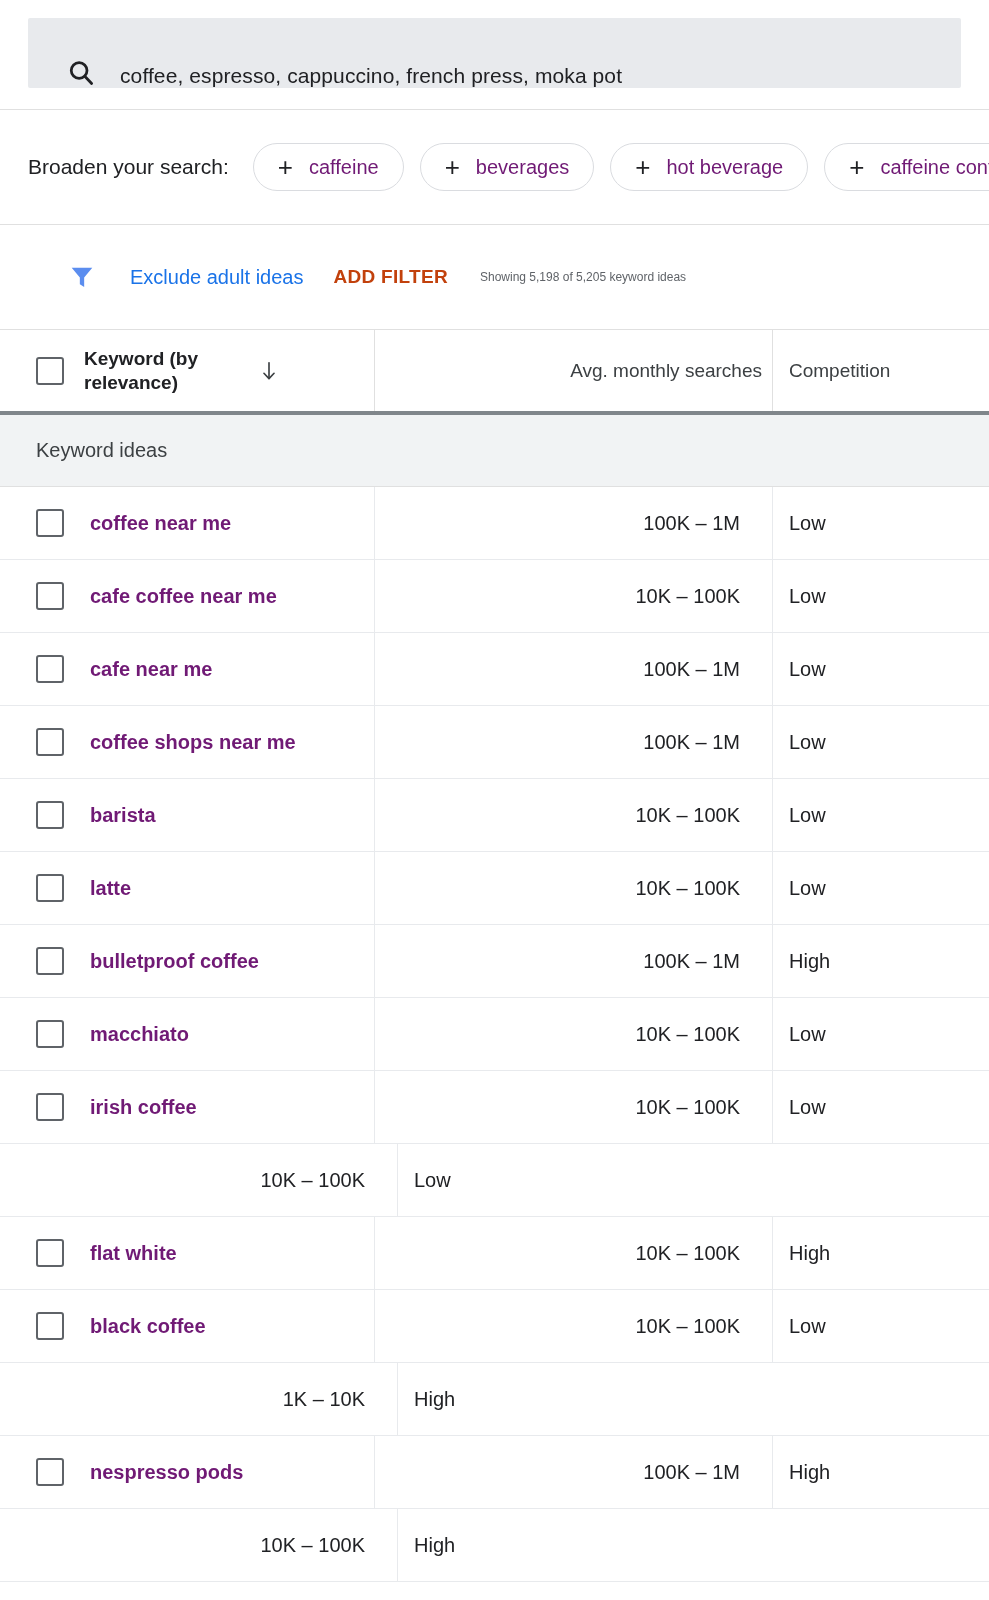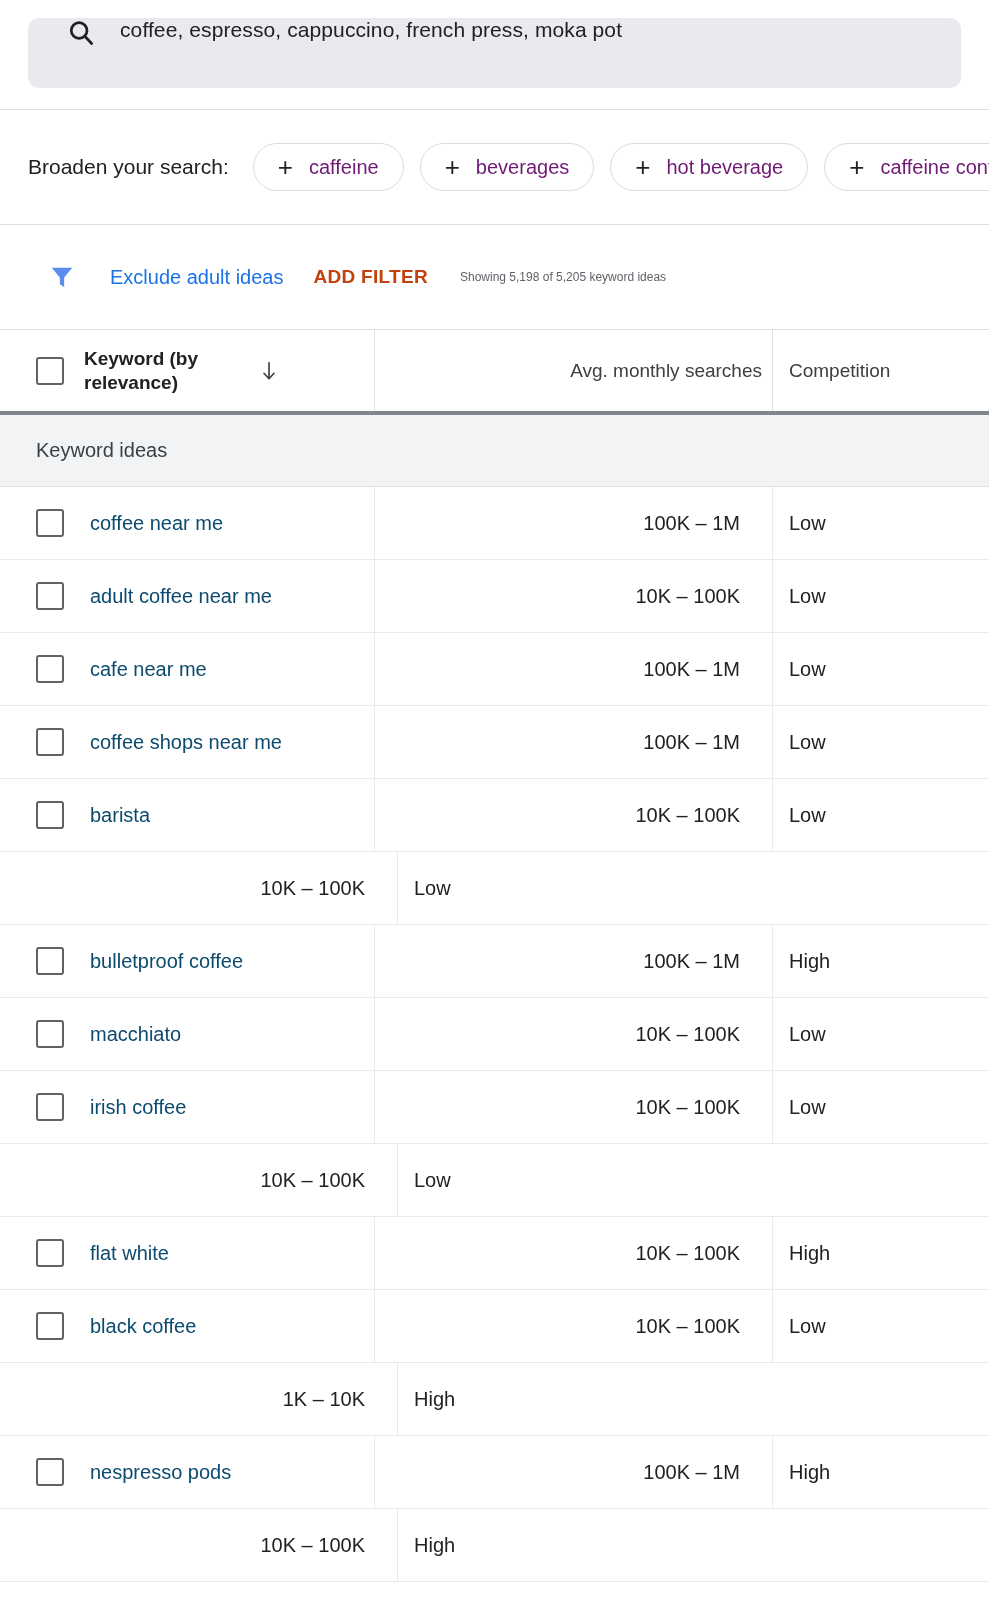--- a/index.html
+++ b/index.html
@@ -16,23 +16,23 @@
   
   .search-section {
     height: 110px;
     border-bottom: 1px solid #e0e0e0;
     padding: 18px 28px 0 28px;
     position: relative;
   }
   .search-box {
     height: 70px;
     background: #e8eaed;
-    border-radius: 11px;
-    display: flex;
-    align-items: flex-start;
+    border-radius: 2px;
+    display: flex;
+    align-items: flex-end;
     padding-left: 38px;
     width: 100%;
   }
   .search-icon { width: 30px; height: 30px; flex: 0 0 30px; display:block; }
   .search-value {
     font-size: 21px;
     color: #202124;
     margin-left: 24px;
     white-space: nowrap;
     letter-spacing: 0.1px;
@@ -72,21 +72,21 @@
     font-weight: 300;
     margin-right: 16px;
   }
   .chip-label { font-size: 20px; color: #701a75; white-space: nowrap; }
 
   
   .filter-bar {
     height: 105px;
     display: flex;
     align-items: center;
-    padding-left: 48px;
+    padding-left: 68px;
     border-bottom: 1px solid #e0e0e0;
     background: #fff;
   }
   .funnel-icon { width: 28px; height: 26px; flex: 0 0 28px; display:block; }
   .filter-link {
     color: #1a73e8;
     font-size: 20px;
     margin-left: 34px;
     white-space: nowrap;
   }
@@ -157,21 +157,21 @@
   .row {
     display: flex;
     height: 73px;
     border-bottom: 1px solid #e8eaed;
     background: #fff;
   }
   .row .col-kw, .row .col-avg { border-right: 1px solid #e8eaed; }
   .cell-kw {
     display: flex; align-items: center; height: 100%; padding-left: 36px;
   }
-  .kw-text { font-size: 20px; color: #0c4a6e; margin-left: 26px; white-space: nowrap; }
+  .kw-text { font-size: 20px; color: #701a75; margin-left: 26px; white-space: nowrap; font-weight: bold; }
   .cell-avg {
     display:flex; align-items:center; justify-content:flex-end;
     height:100%; padding-right: 32px;
     font-size: 20px; color: #202124; white-space: nowrap;
   }
   .cell-comp {
     display:flex; align-items:center; height:100%; padding-left: 16px;
     font-size: 20px; color: #202124; white-space: nowrap;
   }
 
@@ -276,21 +276,21 @@
               <span class="kw-text">coffee near me</span>
             </div>
           </div>
           <div class="col-avg cell-avg">100K – 1M</div>
           <div class="col-comp cell-comp">Low</div>
         </div>
         <div class="row">
           <div class="col-kw">
             <div class="cell-kw">
               <span class="cb"></span>
-              <span class="kw-text">adult coffee near me</span>
+              <span class="kw-text">cafe coffee near me</span>
             </div>
           </div>
           <div class="col-avg cell-avg">10K – 100K</div>
           <div class="col-comp cell-comp">Low</div>
         </div>
         <div class="row">
           <div class="col-kw">
             <div class="cell-kw">
               <span class="cb"></span>
               <span class="kw-text">cafe near me</span>
@@ -313,20 +313,26 @@
           <div class="col-kw">
             <div class="cell-kw">
               <span class="cb"></span>
               <span class="kw-text">barista</span>
             </div>
           </div>
           <div class="col-avg cell-avg">10K – 100K</div>
           <div class="col-comp cell-comp">Low</div>
         </div>
         <div class="row">
+          <div class="col-kw">
+            <div class="cell-kw">
+              <span class="cb"></span>
+              <span class="kw-text">latte</span>
+            </div>
+          </div>
           <div class="col-avg cell-avg">10K – 100K</div>
           <div class="col-comp cell-comp">Low</div>
         </div>
         <div class="row">
           <div class="col-kw">
             <div class="cell-kw">
               <span class="cb"></span>
               <span class="kw-text">bulletproof coffee</span>
             </div>
           </div>

